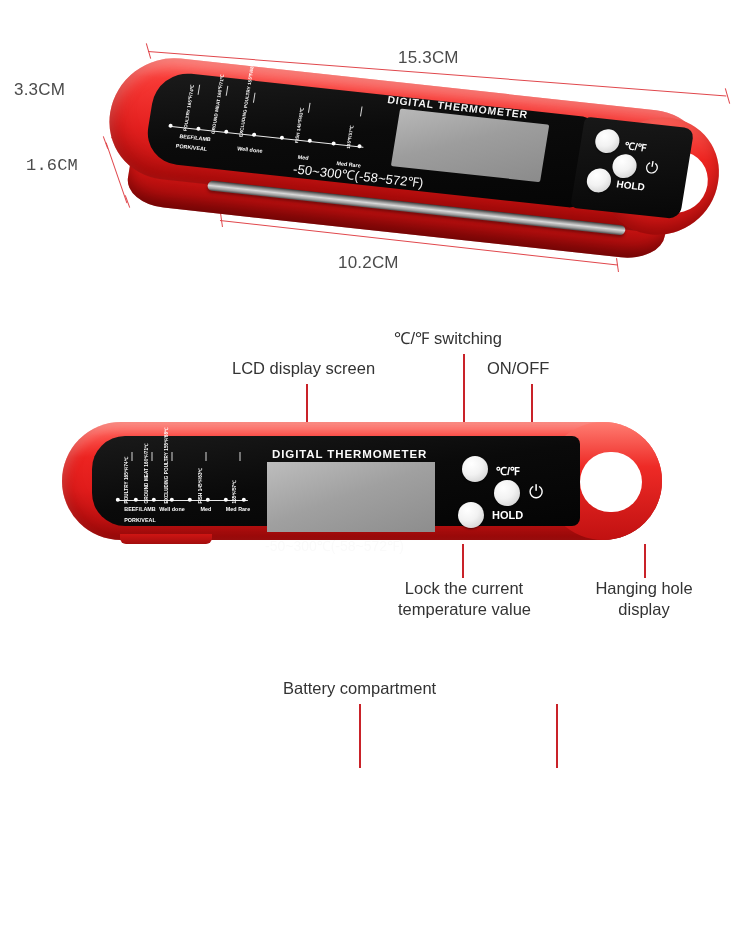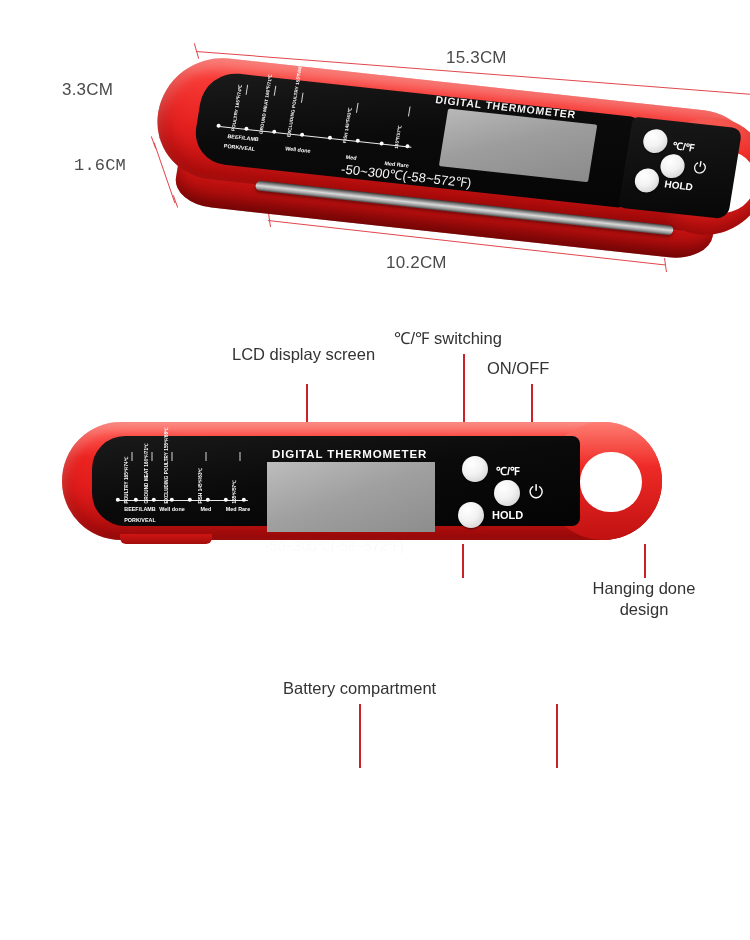--- a/index.html
+++ b/index.html
@@ -362,21 +362,21 @@
     width: 58px; height: 16px;
     border-radius: 0 0 8px 8px;
     background: linear-gradient(180deg,#cc1514 0%, #a00c0c 100%);
   }
 </style>
 </head>
 <body>
 
 <div id="page">
 
-  <div class="abs" style="left:0;top:0;width:668px;height:300px;margin-left:48px;">
+  <div class="abs" style="left:0;top:0;width:668px;height:300px;">
 
     <div class="dimline" style="left:148px; top:51px; width:580px; transform: rotate(4.4deg);"></div>
     <div class="tick" style="left:148px; top:43px; height:16px; transform: rotate(-16deg);"></div>
     <div class="tick" style="left:727px; top:88px; height:16px; transform: rotate(-16deg);"></div>
     <div class="dim-label" style="left:398px; top:48px;">15.3CM</div>
 
     <div class="dimline" style="left:113px; top:133px; width:86px; transform: rotate(-49deg);"></div>
     <div class="tick" style="left:169px; top:62px; height:12px; transform: rotate(44deg);"></div>
     <div class="tick" style="left:115px; top:128px; height:12px; transform: rotate(44deg);"></div>
     <div class="dim-label" style="left:14px; top:80px;">3.3CM</div>
@@ -460,35 +460,39 @@
 
           <div class="btn-round" style="left:12px; top:50px; width:24px; height:24px;"></div>
           <div class="btn-text" style="left:42px; top:58px; font-size:10px;">HOLD</div>
         </div>
       </div>
     </div>
   </div>
 
   <div class="abs" style="left:0; top:300px; width:750px; height:330px;">
 
-    <div class="callout-label" style="left:232px; top:44px;">LCD display screen</div>
+    <div class="callout-label" style="left:232px; top:58px;">LCD display screen</div>
     <div class="leader" style="left:306px; top:84px; height:42px;"></div>
 
     <div class="callout-label" style="left:394px; top:28px;">℃/℉ switching</div>
     <div class="leader" style="left:463px; top:54px; height:104px;"></div>
 
     <div class="callout-label" style="left:487px; top:58px;">ON/OFF</div>
     <div class="leader" style="left:531px; top:84px; height:88px;"></div>
 
     <div class="leader" style="left:462px; top:244px; height:34px;"></div>
+    <div class="callout-label" style="left:398px; top:278px; width:132px;">
+      <div>Lock the current</div>
+      <div>temperature value</div>
+    </div>
 
     <div class="leader" style="left:644px; top:244px; height:34px;"></div>
     <div class="callout-label" style="left:580px; top:278px; width:128px;">
-      <div>Hanging done</div>
-      <div>design</div>
+      <div>Hanging hole</div>
+      <div>display</div>
     </div>
 
     <div id="dev2" style="left:62px; top:122px;">
       <div class="d2-body"></div>
       <div class="d2-hole-outer">
         <div class="d2-hole-inner"></div>
       </div>
       <div class="d2-foot"></div>
 
       <div class="d2-face">

